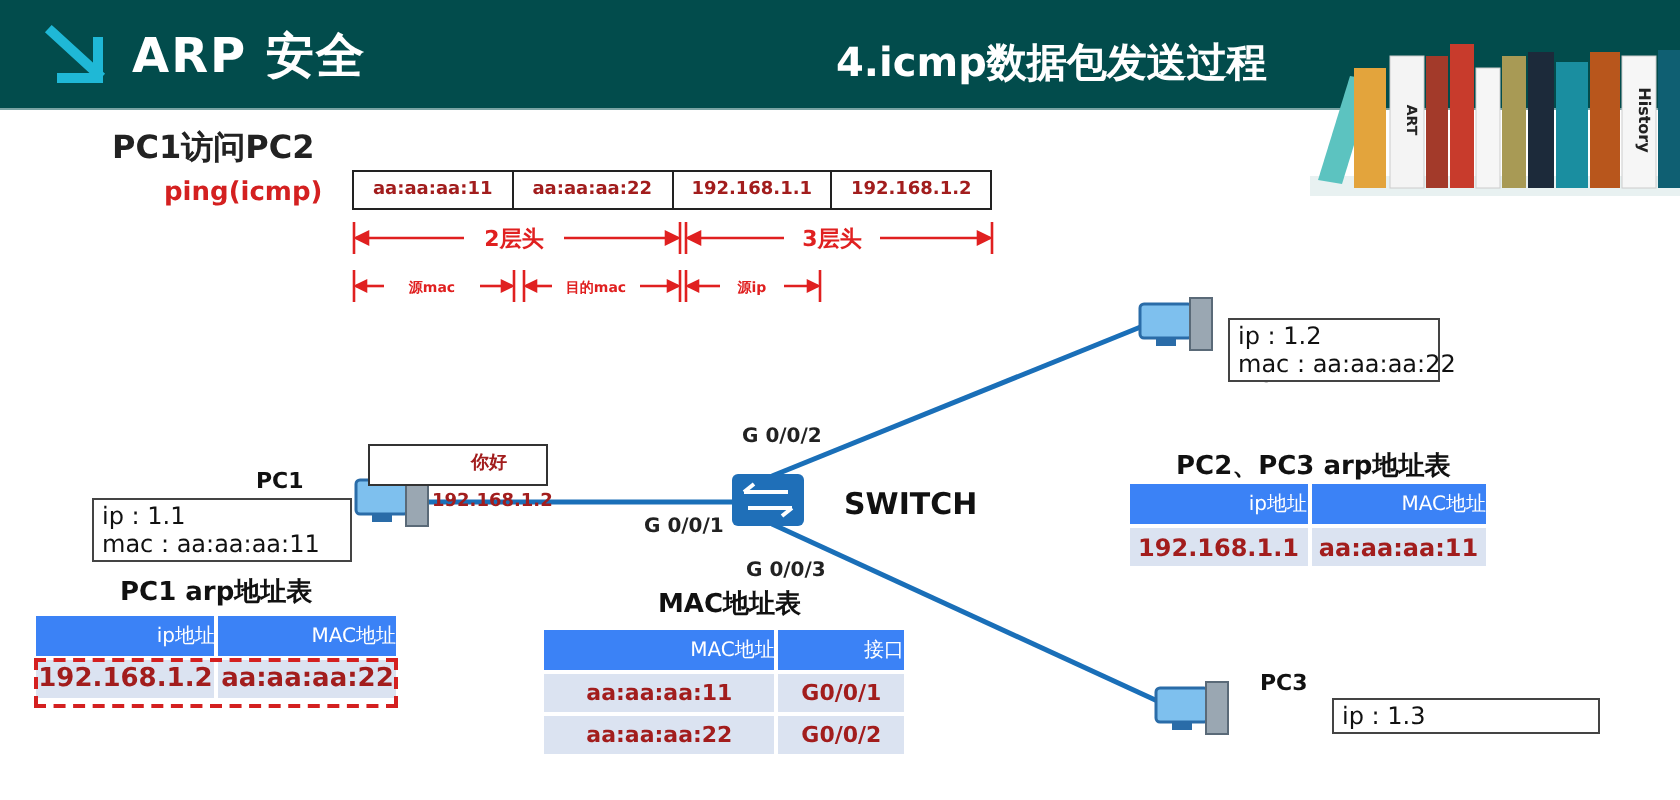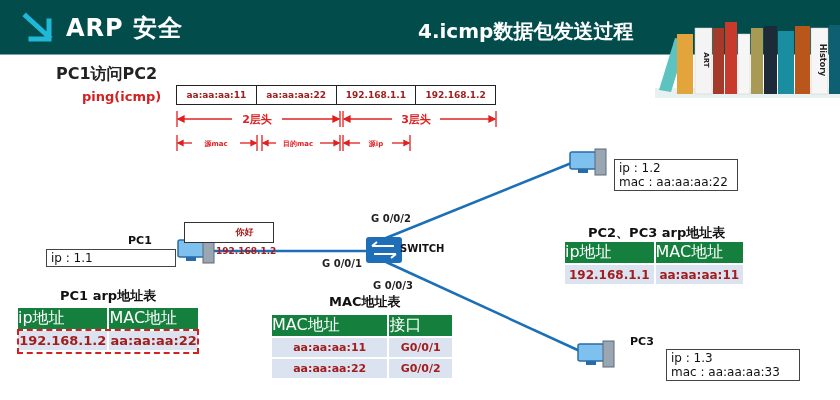--- a/index.html
+++ b/index.html
@@ -21,27 +21,27 @@
   .packet-cell:last-child { border-right: none; }
 
   .anno { position: absolute; left: 170px; top: 105px; width: 340px; height: 50px; }
   .anno-text { font-family: "DejaVu Sans", sans-serif; fill: #e02020; font-weight: bold; }
 
   .net { position: absolute; left: 0; top: 0; width: 840px; height: 400px; pointer-events: none; }
 
   .info-box { position: absolute; background: #fff; border: 1px solid #444; font-size: 12px; color: #111; padding: 1px 4px; line-height: 14px; white-space: nowrap; }
   .pc-label { position: absolute; font-size: 11px; font-weight: bold; color: #111; }
   .port-label { position: absolute; font-size: 10px; font-weight: bold; color: #222; }
-  .switch-label { position: absolute; left: 400px; top: 243px; font-size: 10px; font-weight: bold; color: #111; }
+  .switch-label { position: absolute; left: 422px; top: 243px; font-size: 15px; font-weight: bold; color: #111; }
 
   .hello-box { position: absolute; left: 184px; top: 222px; width: 90px; height: 21px; background: #fff; border: 1px solid #333; font-size: 9px; font-weight: bold; color: #a21d1d; text-align: center; line-height: 19px; padding-left: 31px; }
 
   .table-title { position: absolute; font-size: 13px; font-weight: bold; color: #111; }
   .tbl { position: absolute; border-collapse: separate; border-spacing: 0; }
-  .tbl th { background: #15803d; color: #ffffff; font-weight: normal; font-size: 16px; height: 20px; border-right: 2px solid #ffffff; text-align: left; }
+  .tbl th { background: #3b82f6; color: #ffffff; font-weight: normal; font-size: 10px; height: 20px; border-right: 2px solid #ffffff; text-align: right; }
   .tbl td { background: #dbe3f1; color: #a21d1d; font-weight: bold; font-size: 11px; height: 21px; border-right: 2px solid #ffffff; border-top: 2px solid #ffffff; text-align: center; }
   .tbl th:last-child, .tbl td:last-child { border-right: none; }
 
   .arp-hl { position: absolute; left: 17px; top: 329px; width: 182px; height: 25px; border: 2px dashed #d42020; pointer-events: none; }
 </style>
 </head>
 <body>
 
 <div class="header"></div>
 <div class="header-line"></div>
@@ -153,32 +153,32 @@
 <div class="hello-box">你好192.168.1.2</div>
 
 <div class="port-label" style="left:371px; top:213px;">G 0/0/2</div>
 <div class="port-label" style="left:322px; top:258px;">G 0/0/1</div>
 <div class="port-label" style="left:373px; top:280px;">G 0/0/3</div>
 <div class="switch-label">SWITCH</div>
 
 <div class="pc-label" style="left:128px; top:234px;">PC1</div>
 <div class="info-box" style="left:46px; top:249px; width:130px;">
   <div>ip : 1.1</div>
+  <div>mac : aa:aa:aa:11</div>
 </div>
 
 <div class="pc-label" style="left:620px; top:145px;margin-top:36px;">PC2</div>
-<div class="info-box" style="left:614px; top:159px; width:124px;">
+<div class="info-box" style="left:614px; top:159px; width:106px;">
   <div>ip : 1.2</div>
   <div>mac : aa:aa:aa:22</div>
 </div>
 
 <div class="pc-label" style="left:630px; top:335px;">PC3</div>
 <div class="info-box" style="left:618px; top:349px; width:134px;margin-left:48px;">
   <div>ip : 1.3</div>
-  <div>mac : aa:aa:aa:33</div>
 </div>
 
 <div class="table-title" style="left:60px; top:287px;">PC1 arp地址表</div>
 <table class="tbl" style="left:18px; top:308px; width:180px;">
   <thead>
     <tr>
       <th>ip地址</th>
       <th>MAC地址</th>
     </tr>
   </thead>

